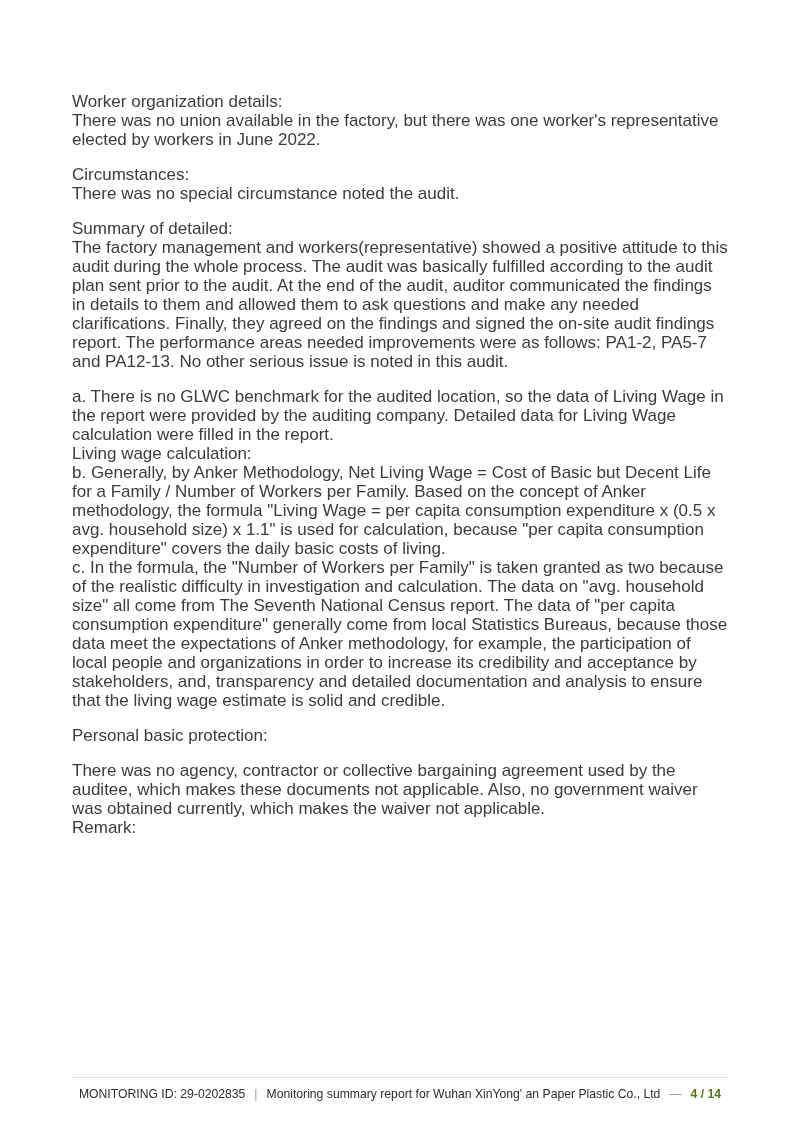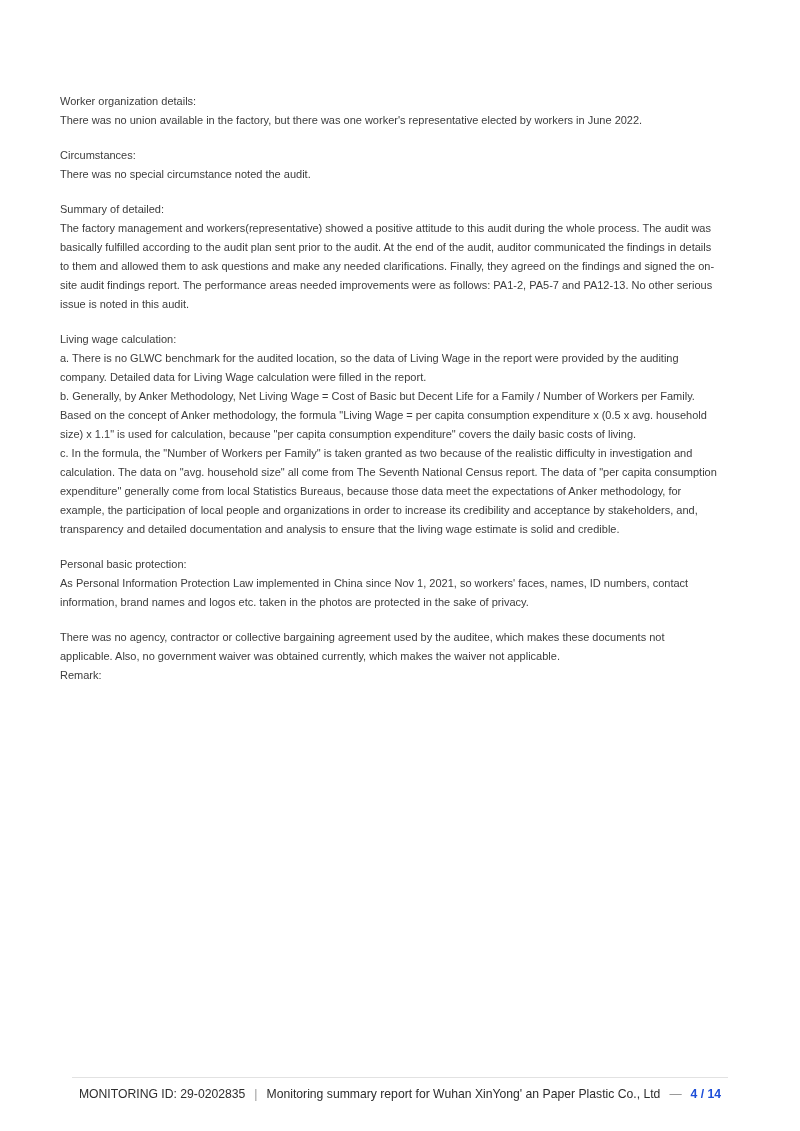--- a/index.html
+++ b/index.html
@@ -11,24 +11,24 @@
     position: relative;
     width: 800px;
     height: 1131px;
     background: #ffffff;
     font-family: "Liberation Sans", sans-serif;
     color: #3c3c3c;
     overflow: hidden;
   }
   .content {
     position: absolute;
-    left: 60px;
+    left: 72px;
     top: 92px;
     width: 657px;
-    font-size: 11px;
+    font-size: 17px;
     line-height: 19px;
   }
   .section {
     margin: 0 0 16px 0;
   }
   .section p {
     margin: 0;
   }
   .footer-rule {
     position: absolute;
@@ -53,21 +53,21 @@
   }
   .footer .sep {
     color: #9a9a9a;
     padding: 0 9px;
   }
   .footer .dash {
     color: #8c8c8c;
     padding: 0 9px;
   }
   .footer .pageno {
-    color: #1d4ed8;
+    color: #4d7c0f;
     font-weight: bold;
   }
 </style>
 </head>
 <body>
 
 <div class="page">
 
   <div class="content">
 
@@ -80,29 +80,28 @@
       <p>Circumstances:</p>
       <p>There was no special circumstance noted the audit.</p>
     </div>
 
     <div class="section">
       <p>Summary of detailed:</p>
       <p>The factory management and workers(representative) showed a positive attitude to this audit during the whole process. The audit was basically fulfilled according to the audit plan sent prior to the audit. At the end of the audit, auditor communicated the findings in details to them and allowed them to ask questions and make any needed clarifications. Finally, they agreed on the findings and signed the on-site audit findings report. The performance areas needed improvements were as follows: PA1-2, PA5-7 and PA12-13. No other serious issue is noted in this audit.</p>
     </div>
 
     <div class="section">
+      <p>a. There is no GLWC benchmark for the audited location, so the data of Living Wage in the report were provided by the auditing company. Detailed data for Living Wage calculation were filled in the report.</p>
       <p>Living wage calculation:</p>
-      <p>a. There is no GLWC benchmark for the audited location, so the data of Living Wage in the report were provided by the auditing company. Detailed data for Living Wage calculation were filled in the report.</p>
       <p>b. Generally, by Anker Methodology, Net Living Wage = Cost of Basic but Decent Life for a Family / Number of Workers per Family. Based on the concept of Anker methodology, the formula "Living Wage = per capita consumption expenditure x (0.5 x avg. household size) x 1.1" is used for calculation, because "per capita consumption expenditure" covers the daily basic costs of living.</p>
       <p>c. In the formula, the "Number of Workers per Family" is taken granted as two because of the realistic difficulty in investigation and calculation. The data on "avg. household size" all come from The Seventh National Census report. The data of "per capita consumption expenditure" generally come from local Statistics Bureaus, because those data meet the expectations of Anker methodology, for example, the participation of local people and organizations in order to increase its credibility and acceptance by stakeholders, and, transparency and detailed documentation and analysis to ensure that the living wage estimate is solid and credible.</p>
     </div>
 
     <div class="section">
       <p>Personal basic protection:</p>
-      <p>As Personal Information Protection Law implemented in China since Nov 1, 2021, so workers' faces, names, ID numbers, contact information, brand names and logos etc. taken in the photos are protected in the sake of privacy.</p>
     </div>
 
     <div class="section">
       <p>There was no agency, contractor or collective bargaining agreement used by the auditee, which makes these documents not applicable. Also, no government waiver was obtained currently, which makes the waiver not applicable.</p>
       <p>Remark:</p>
     </div>
 
   </div>
 
   <div class="footer-rule"></div>

